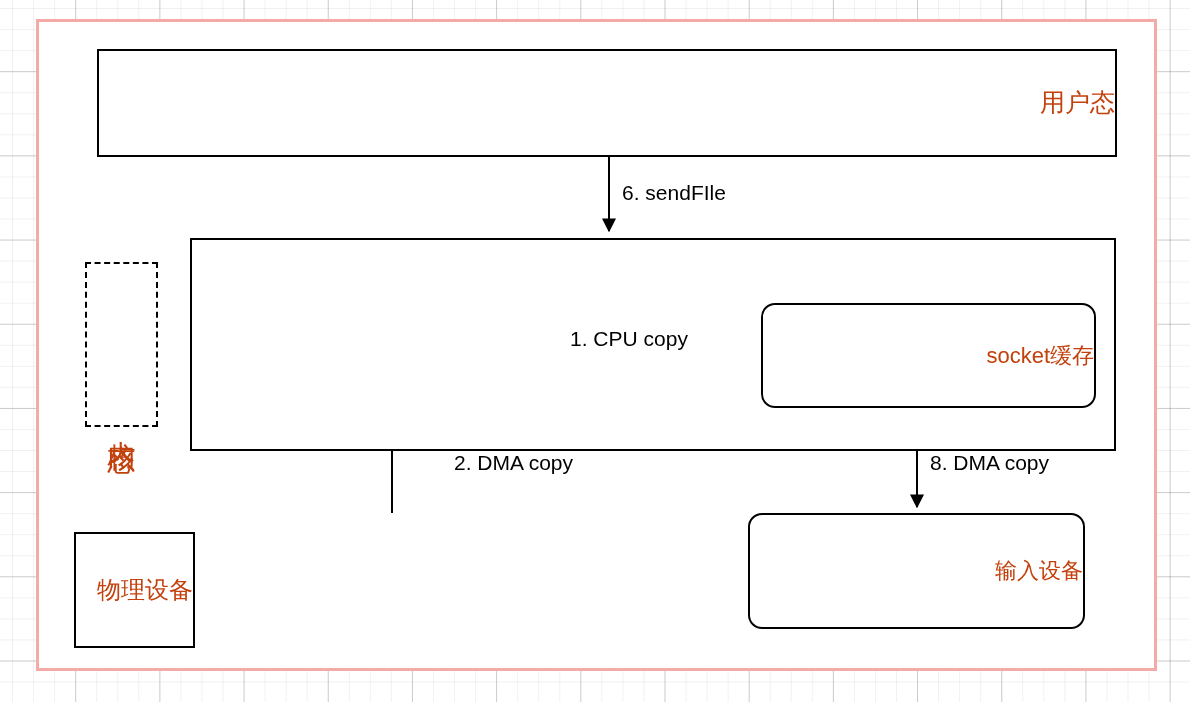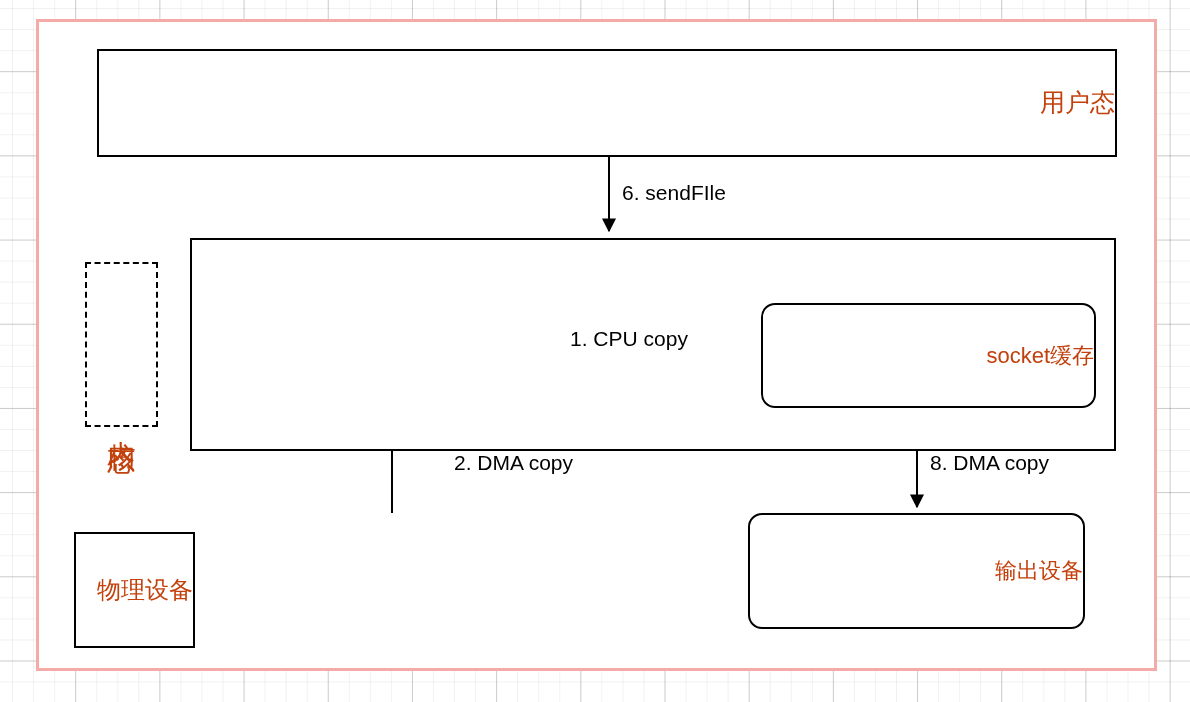--- a/index.html
+++ b/index.html
@@ -120,21 +120,21 @@
   <div class="node rounded" style="left:750px; top:303px; width:335px; height:105px; font-size:22px;margin-left:11px;">
     <span>socket缓存</span>
   </div>
 
   <div class="node" style="left:74px; top:532px; width:121px; height:116px; font-size:24px;">
     <span>物理设备</span>
   </div>
 
 
   <div class="node rounded" style="left:748px; top:513px; width:337px; height:116px; font-size:22px;">
-    <span>输出设备</span>
+    <span>输入设备</span>
   </div>
 
   <div class="edge-label" style="left:622px; top:182px;">6. sendFIle</div>
 
   <div class="edge-label" style="left:406px; top:452px;margin-left:48px;">2. DMA copy</div>
 
   <div class="edge-label" style="left:570px; top:328px;">1. CPU copy</div>
 
   <div class="edge-label" style="left:930px; top:452px;">8. DMA copy</div>
 </div>

